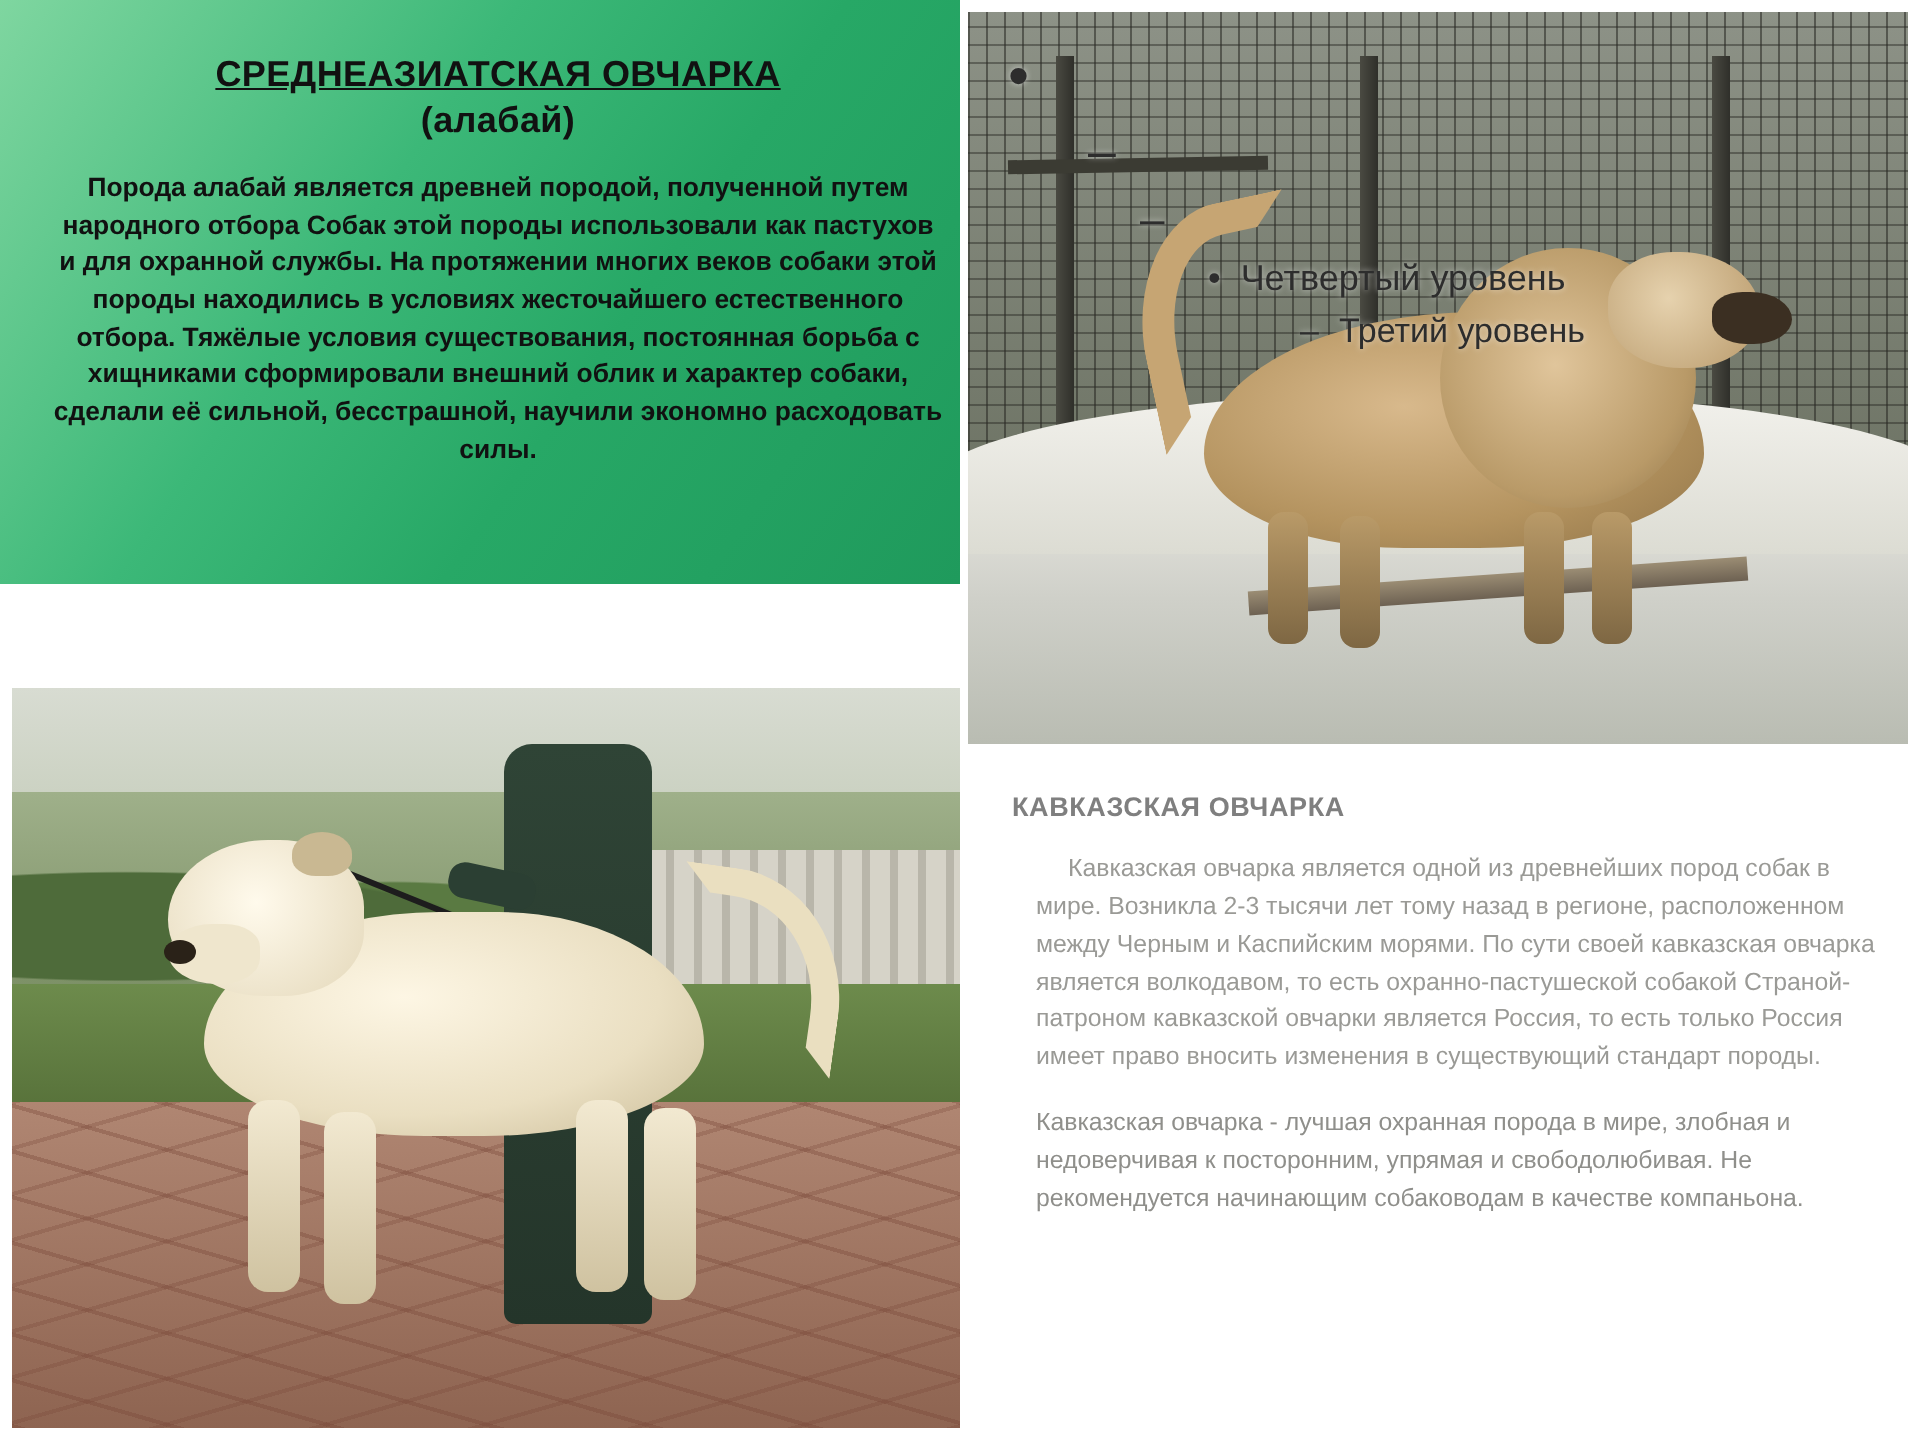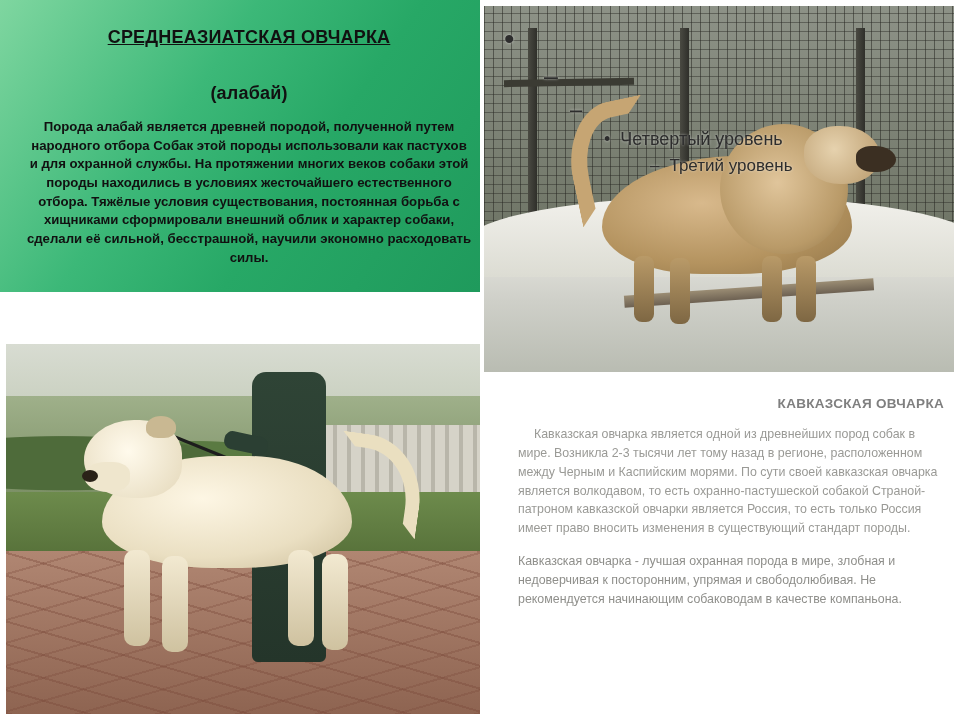--- a/index.html
+++ b/index.html
@@ -39,21 +39,20 @@
     color: #111111;
     letter-spacing: 0.2px;
     line-height: 1.3;
   }
   .green-panel .title .t1 {
     text-decoration: underline;
     display: block;
   }
   .green-panel .title .t2 {
     display: block;
-    margin-top: 33px;
   }
   .green-panel .body {
     margin-top: 12px;
     text-align: center;
     font-size: 13.2px;
     font-weight: bold;
     color: #111111;
     line-height: 1.42;
   }
 
@@ -260,21 +259,21 @@
   
   .br-panel {
     position: absolute;
     left: 492px; top: 382px;
     width: 462px;
     height: 332px;
     box-sizing: border-box;
     padding: 6px 10px 0 14px;
   }
   .br-panel .br-title {
-    text-align: right;
+    text-align: left;
     font-size: 13.5px;
     font-weight: bold;
     color: #7f7f7f;
     letter-spacing: .3px;
     margin: 8px 0 14px 0;
   }
   .br-panel p {
     margin: 0 0 14px 12px;
     font-size: 12.4px;
     line-height: 1.52;

